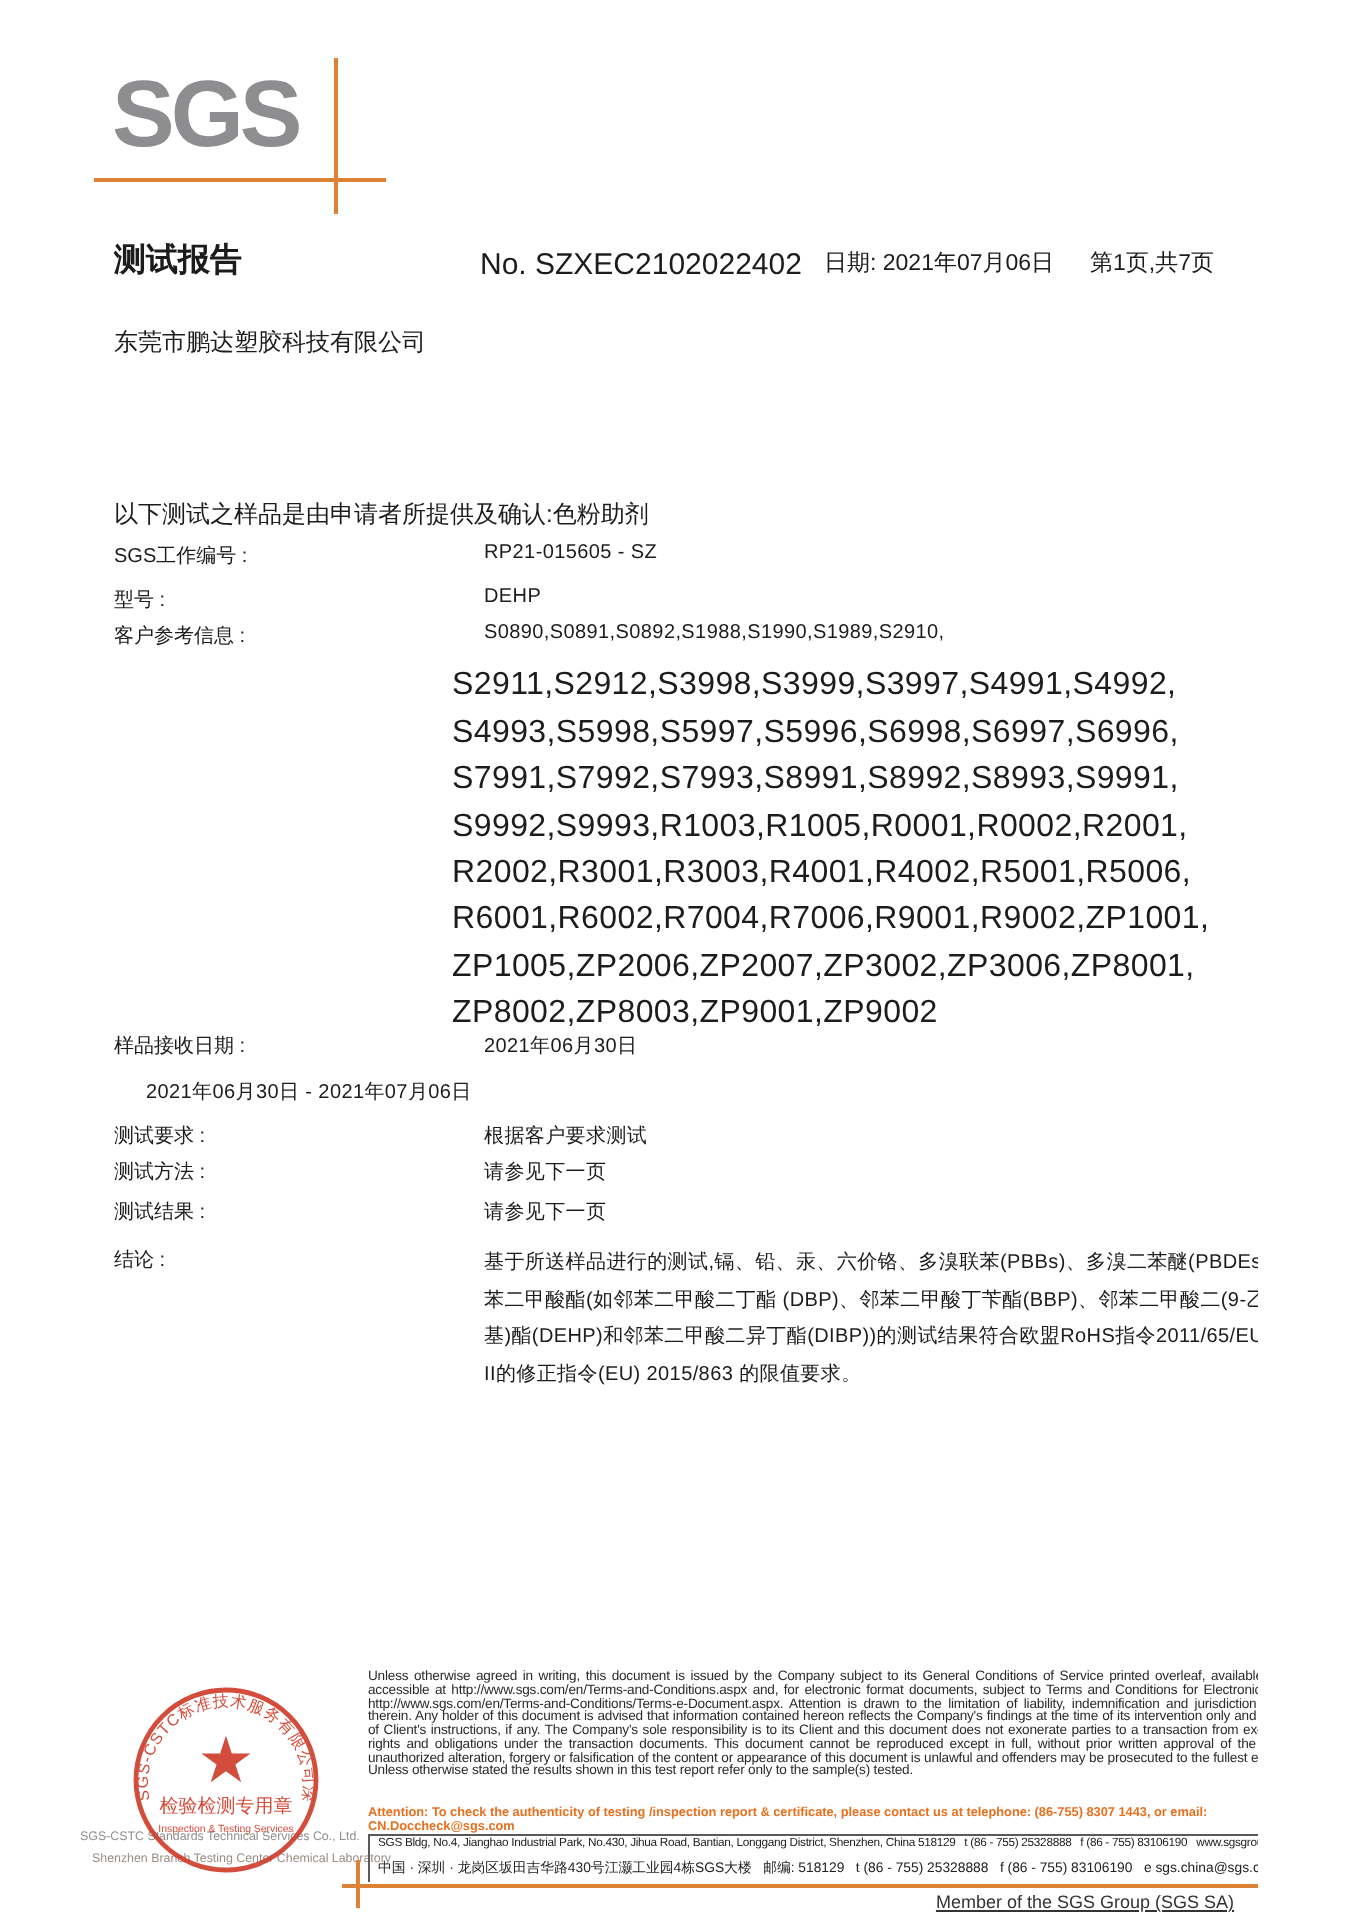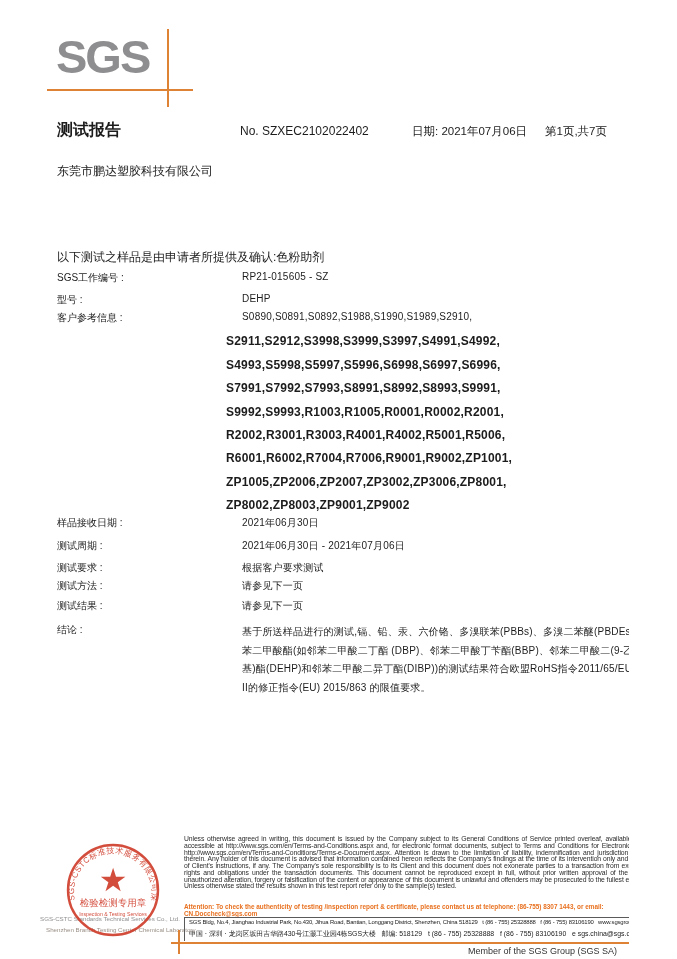--- a/index.html
+++ b/index.html
@@ -7,51 +7,51 @@
         font-family:"Liberation Sans","DejaVu Sans",sans-serif;color:#1c1c1c;}
 
   
   .logo-text{position:absolute;left:56px;top:33px;font-size:47px;font-weight:bold;
              color:#8e8e90;letter-spacing:-2px;line-height:1;}
   .logo-hline{position:absolute;left:47px;top:89px;width:146px;height:2px;background:#de8335;}
   .logo-vline{position:absolute;left:167px;top:29px;width:2px;height:78px;background:#de8335;}
 
   
   .report-title{position:absolute;left:57px;top:120px;font-size:16px;font-weight:bold;}
-  .report-no{position:absolute;left:240px;top:124px;font-size:12px;}
+  .report-no{position:absolute;left:240px;top:124px;font-size:15px;}
   .report-date{position:absolute;left:412px;top:124px;font-size:11.5px;}
   .report-page{position:absolute;left:545px;top:124px;font-size:11.5px;}
 
   .company{position:absolute;left:57px;top:163px;font-size:12px;}
   .address{position:absolute;left:57px;top:186px;font-size:12px;}
   .statement{position:absolute;left:57px;top:249px;font-size:12px;}
 
   
   .frow{position:absolute;left:57px;display:flex;font-size:10px;}
   .flabel{width:169px;flex:none;}
   .fvalue{letter-spacing:.2px;margin-left:16px;}
-  .refline{position:absolute;left:226px;font-size:12px;letter-spacing:.2px;font-weight:bold;}
+  .refline{position:absolute;left:226px;font-size:16px;letter-spacing:.2px;}
   .conclusion{width:414px;line-height:18.5px;}
 
   
   .stamp{position:absolute;left:52px;top:841px;width:122px;height:102px;opacity:.9;}
   .co-en1{position:absolute;left:40px;top:915px;font-size:6.2px;color:#8f8f8f;}
   .co-en2{position:absolute;left:46px;top:926px;font-size:6.2px;color:#9a8f86;}
   .legal{position:absolute;left:184px;top:836px;width:491px;font-size:6.8px;line-height:6.75px;
          letter-spacing:-.1px;text-align:justify;color:#2b2b2b;}
   .attention{position:absolute;left:184px;top:903px;width:491px;font-size:6.4px;line-height:7px;
              font-weight:bold;color:#e8701f;}
   .boxtop{position:absolute;left:184px;top:917px;width:493px;height:1px;background:#5a5a5a;}
   .boxleft{position:absolute;left:184px;top:917px;width:1px;height:24px;background:#5a5a5a;}
   .addr-en{position:absolute;left:189px;top:919px;width:488px;font-size:5.9px;letter-spacing:-.15px;
            white-space:pre;color:#222;}
   .addr-cn{position:absolute;left:189px;top:929px;width:488px;font-size:6.9px;white-space:pre;color:#222;}
   .foot-hline{position:absolute;left:171px;top:942px;width:506px;height:2.4px;background:#de8335;}
   .foot-vline{position:absolute;left:178px;top:930px;width:1.6px;height:24px;background:#de8335;}
-  .member{position:absolute;left:435px;top:946px;width:215px;font-size:9px;color:#333;text-align:center;}
+  .member{position:absolute;left:435px;top:946px;width:215px;font-size:9px;color:#333;text-align:center;text-decoration:underline;}
 </style>
 </head>
 <body>
 
 <div class="page">
 
   <div>
     <div class="logo-text">SGS</div>
     <div class="logo-hline"></div>
     <div class="logo-vline"></div>
@@ -85,21 +85,20 @@
   <div class="refline" style="top:428px">R2002,R3001,R3003,R4001,R4002,R5001,R5006,</div>
   <div class="refline" style="top:451px">R6001,R6002,R7004,R7006,R9001,R9002,ZP1001,</div>
   <div class="refline" style="top:475px">ZP1005,ZP2006,ZP2007,ZP3002,ZP3006,ZP8001,</div>
   <div class="refline" style="top:498px">ZP8002,ZP8003,ZP9001,ZP9002</div>
 
   <div class="frow" style="top:516px">
     <span class="flabel">样品接收日期 :</span>
     <span class="fvalue">2021年06月30日</span>
   </div>
   <div class="frow" style="top:539px">
-    <span class="flabel">测试周期 :</span>
     <span class="fvalue">2021年06月30日 - 2021年07月06日</span>
   </div>
   <div class="frow" style="top:561px">
     <span class="flabel">测试要求 :</span>
     <span class="fvalue">根据客户要求测试</span>
   </div>
   <div class="frow" style="top:579px">
     <span class="flabel">测试方法 :</span>
     <span class="fvalue">请参见下一页</span>
   </div>

